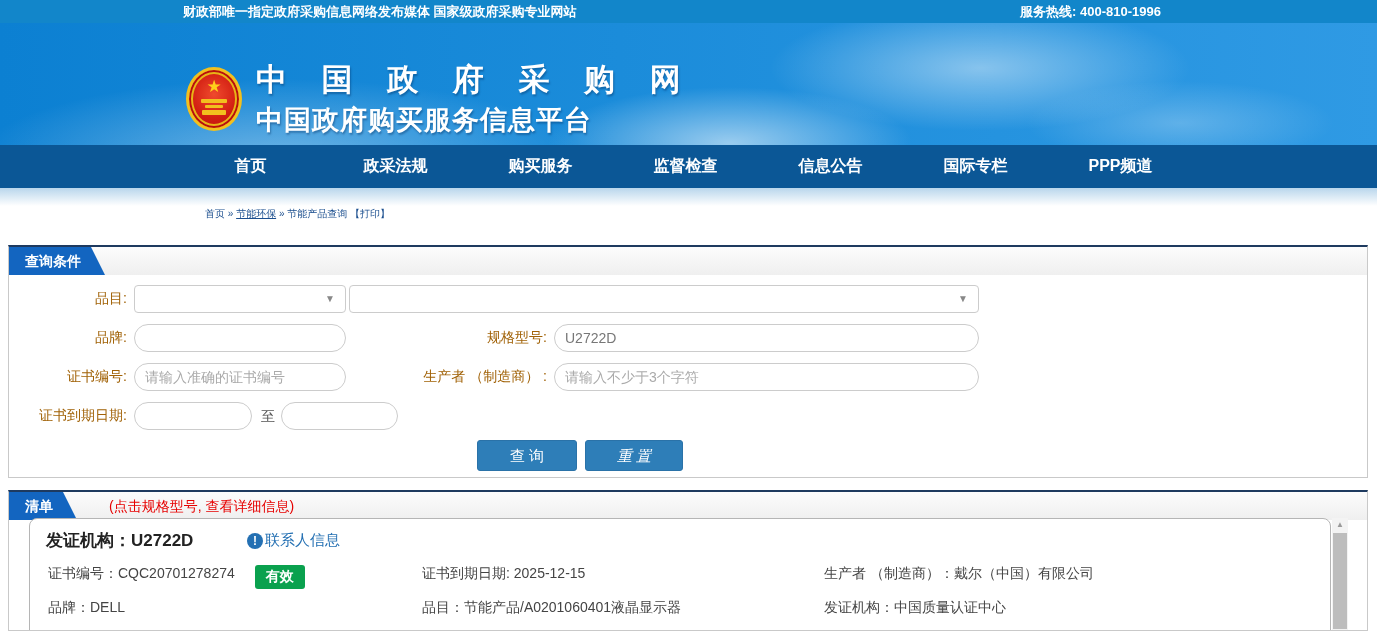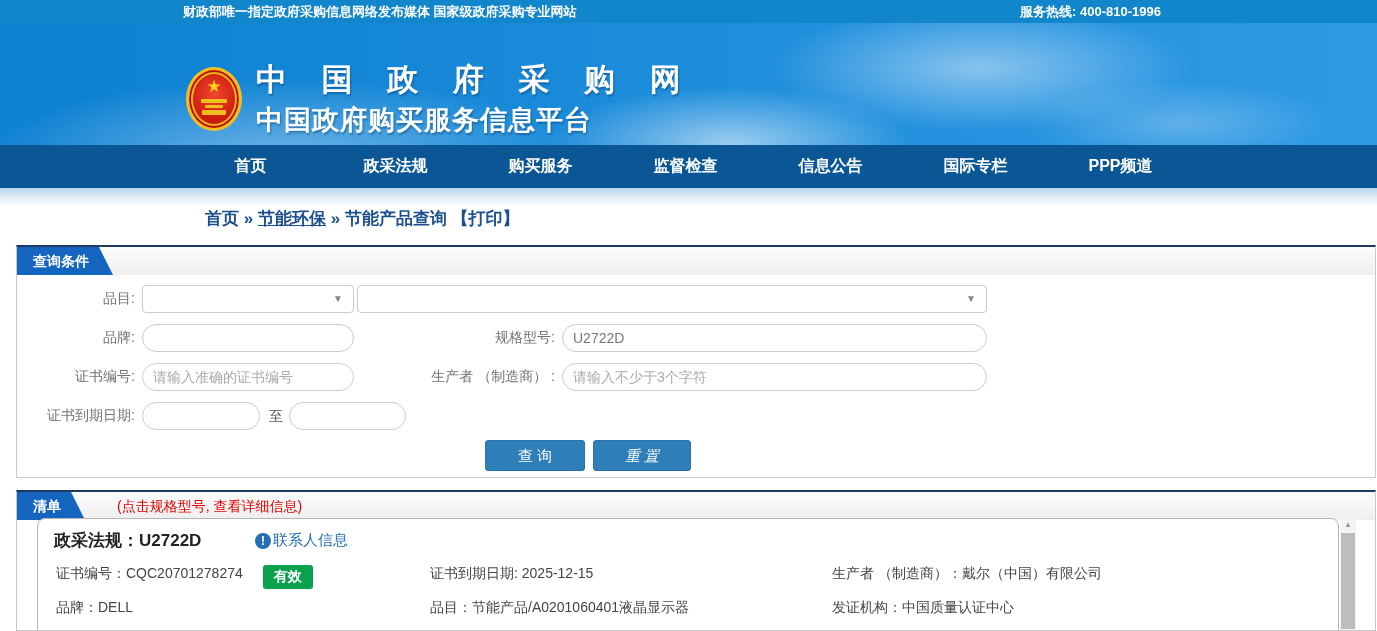--- a/index.html
+++ b/index.html
@@ -36,37 +36,37 @@
   .site-title .l3 { font-size:19px; font-weight:bold; letter-spacing:2px; margin-top:2px; text-align:center; }
 
   
   .nav { position:absolute; left:0; top:145px; width:1377px; height:43px; background:#0b5796;
     display:flex; align-items:center; padding-left:178px; }
   .nav-item { width:145px; text-align:center; color:#fff; font-size:16px; font-weight:bold; cursor:pointer; }
   .nav-fade { position:absolute; left:0; top:188px; width:1377px; height:18px;
     background:linear-gradient(#b9d6ec, #ffffff); }
 
   
-  .breadcrumb { position:absolute; left:205px; top:207px; font-size:17px; font-weight:bold;
+  .breadcrumb { position:absolute; left:205px; top:207px; font-size:10px; font-weight:normal;
     color:#1c4f8f; }
   .breadcrumb .u { text-decoration:underline; cursor:pointer; }
   .breadcrumb .seg { cursor:pointer; }
 
   
-  .panel { position:absolute; left:16px; width:1360px; background:#fff;
+  .panel { position:absolute; left:8px; width:1360px; background:#fff;
     border:1px solid #c9c9c9; border-top:2px solid #1e3a5f; }
   .panel-head { height:28px; background:linear-gradient(#fcfcfc,#efefef); position:relative; }
   .panel-tab { position:absolute; left:0; top:0; height:28px; background:#1365c0; color:#fff;
     font-size:14px; font-weight:bold; line-height:28px; padding:0 24px 0 16px;
     clip-path:polygon(0 0, calc(100% - 14px) 0, 100% 100%, 0 100%); }
   .panel-hint { position:absolute; left:100px; top:0; line-height:28px; color:#e60000; font-size:14px; }
 
   .qpanel { top:245px; height:233px; }
 
-  label.flabel { position:absolute; font-size:14px; color:#737373; line-height:27px; text-align:right; }
+  label.flabel { position:absolute; font-size:14px; color:#a16207; line-height:27px; text-align:right; }
   .fctl { position:absolute; height:28px; border:1px solid #ccc; border-radius:4px; background:#fff;
     font-size:14px; color:#777; line-height:26px; padding:0 10px; }
   .selectbox { cursor:pointer; }
   .selectbox .caret { position:absolute; right:10px; top:0; line-height:26px; color:#888; font-size:10px; }
   input.fctl { padding:0 10px;border-radius:14px; }
   input.fctl::placeholder { color:#aaa; opacity:1; }
   .to-label { position:absolute; font-size:14px; color:#555; line-height:28px; }
   .btn { position:absolute; height:31px; background:#2e7eb8; border:1px solid #2a72a8; border-radius:3px;
     color:#fff; font-size:15px; text-align:center; line-height:29px; cursor:pointer;
     font-family:inherit;margin-left:24px; }
@@ -167,21 +167,21 @@
 </div>
 
 <div class="panel lpanel">
   <div class="panel-head">
     <div class="panel-tab">清单</div>
     <div class="panel-hint">(点击规格型号, 查看详细信息)</div>
   </div>
 
   <div class="result-card">
     <div class="card-title-row">
-      <span class="card-model">政采法规：U2722D</span>
+      <span class="card-model">发证机构：U2722D</span>
     </div>
     <span class="contact-link">
       <span class="info-icon">!</span>
       <span>联系人信息</span>
     </span>
 
     <div class="card-row" style="top:46px;">
       <span class="ccol1">
         <span>证书编号：CQC20701278274</span>
         <span class="badge-valid">有效</span>

